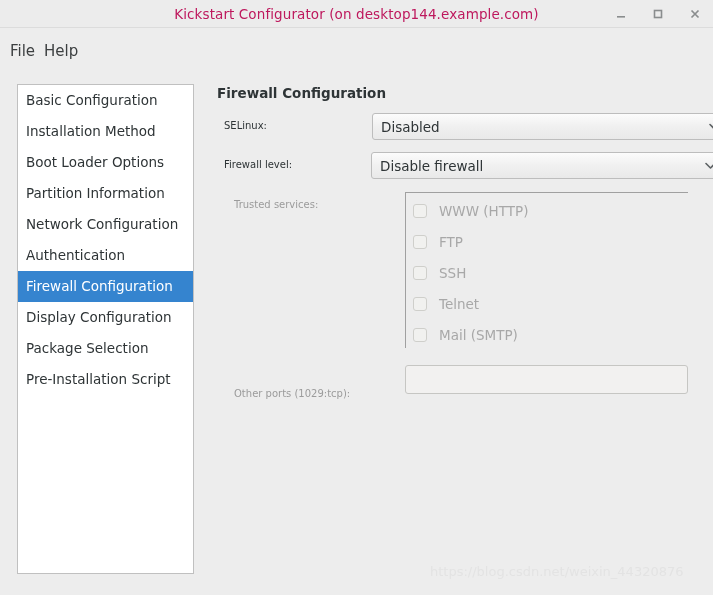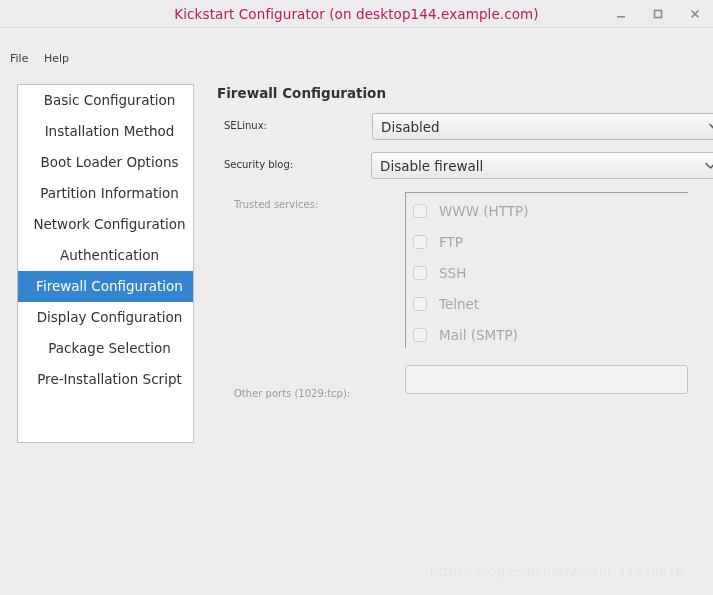--- a/index.html
+++ b/index.html
@@ -55,43 +55,42 @@
   
   #menubar {
     position: absolute;
     left: 0; top: 29px;
     width: 713px;
     height: 28px;
     background: #ededed;
   }
   .menu-item {
     position: absolute;
-    top: 16px;
+    top: 8px;
     height: 28px;
     line-height: 28px;
-    font-size: 11px;
+    font-size: 15px;
     color: #3c3f40;
     padding: 0 6px;
     cursor: default;
   }
   #menu-file { left: 4px; }
   #menu-help { left: 38px; }
 
   
   #sidebar {
     position: absolute;
     left: 17px;
     top: 84px;
     width: 177px;
-    height: 359px;
+    height: 490px;
     background: #ffffff;
     border: 1px solid #c0c0c0;
     box-sizing: border-box;
     overflow: hidden;
-    text-align: center;
   }
   .side-item {
     height: 31px;
     line-height: 31px;
     padding-left: 8px;
     font-size: 13.5px;
     color: #2e3436;
     white-space: nowrap;
     box-sizing: border-box;
   }
@@ -271,21 +270,21 @@
   <div class="field-label" id="lbl-selinux">SELinux:</div>
   <div class="gtk-select" id="sel-selinux">
     <span class="sel-value">Disabled</span>
     <span class="sel-arrow">
       <svg width="11" height="8" viewBox="0 0 11 8">
           <path d="M1 1.5 L5.5 6 L10 1.5" stroke="#5d6264" stroke-width="1.6" fill="none" stroke-linecap="round" stroke-linejoin="round"></path>
         </svg>
     </span>
   </div>
 
-  <div class="field-label" id="lbl-seclevel">Security blog:</div>
+  <div class="field-label" id="lbl-seclevel">Firewall level:</div>
   <div class="gtk-select" id="sel-seclevel">
     <span class="sel-value">Disable firewall</span>
     <span class="sel-arrow">
       <svg width="11" height="8" viewBox="0 0 11 8">
           <path d="M1 1.5 L5.5 6 L10 1.5" stroke="#5d6264" stroke-width="1.6" fill="none" stroke-linecap="round" stroke-linejoin="round"></path>
         </svg>
     </span>
   </div>
 
   <div class="field-label dim" id="lbl-trusted">Trusted services:</div>

